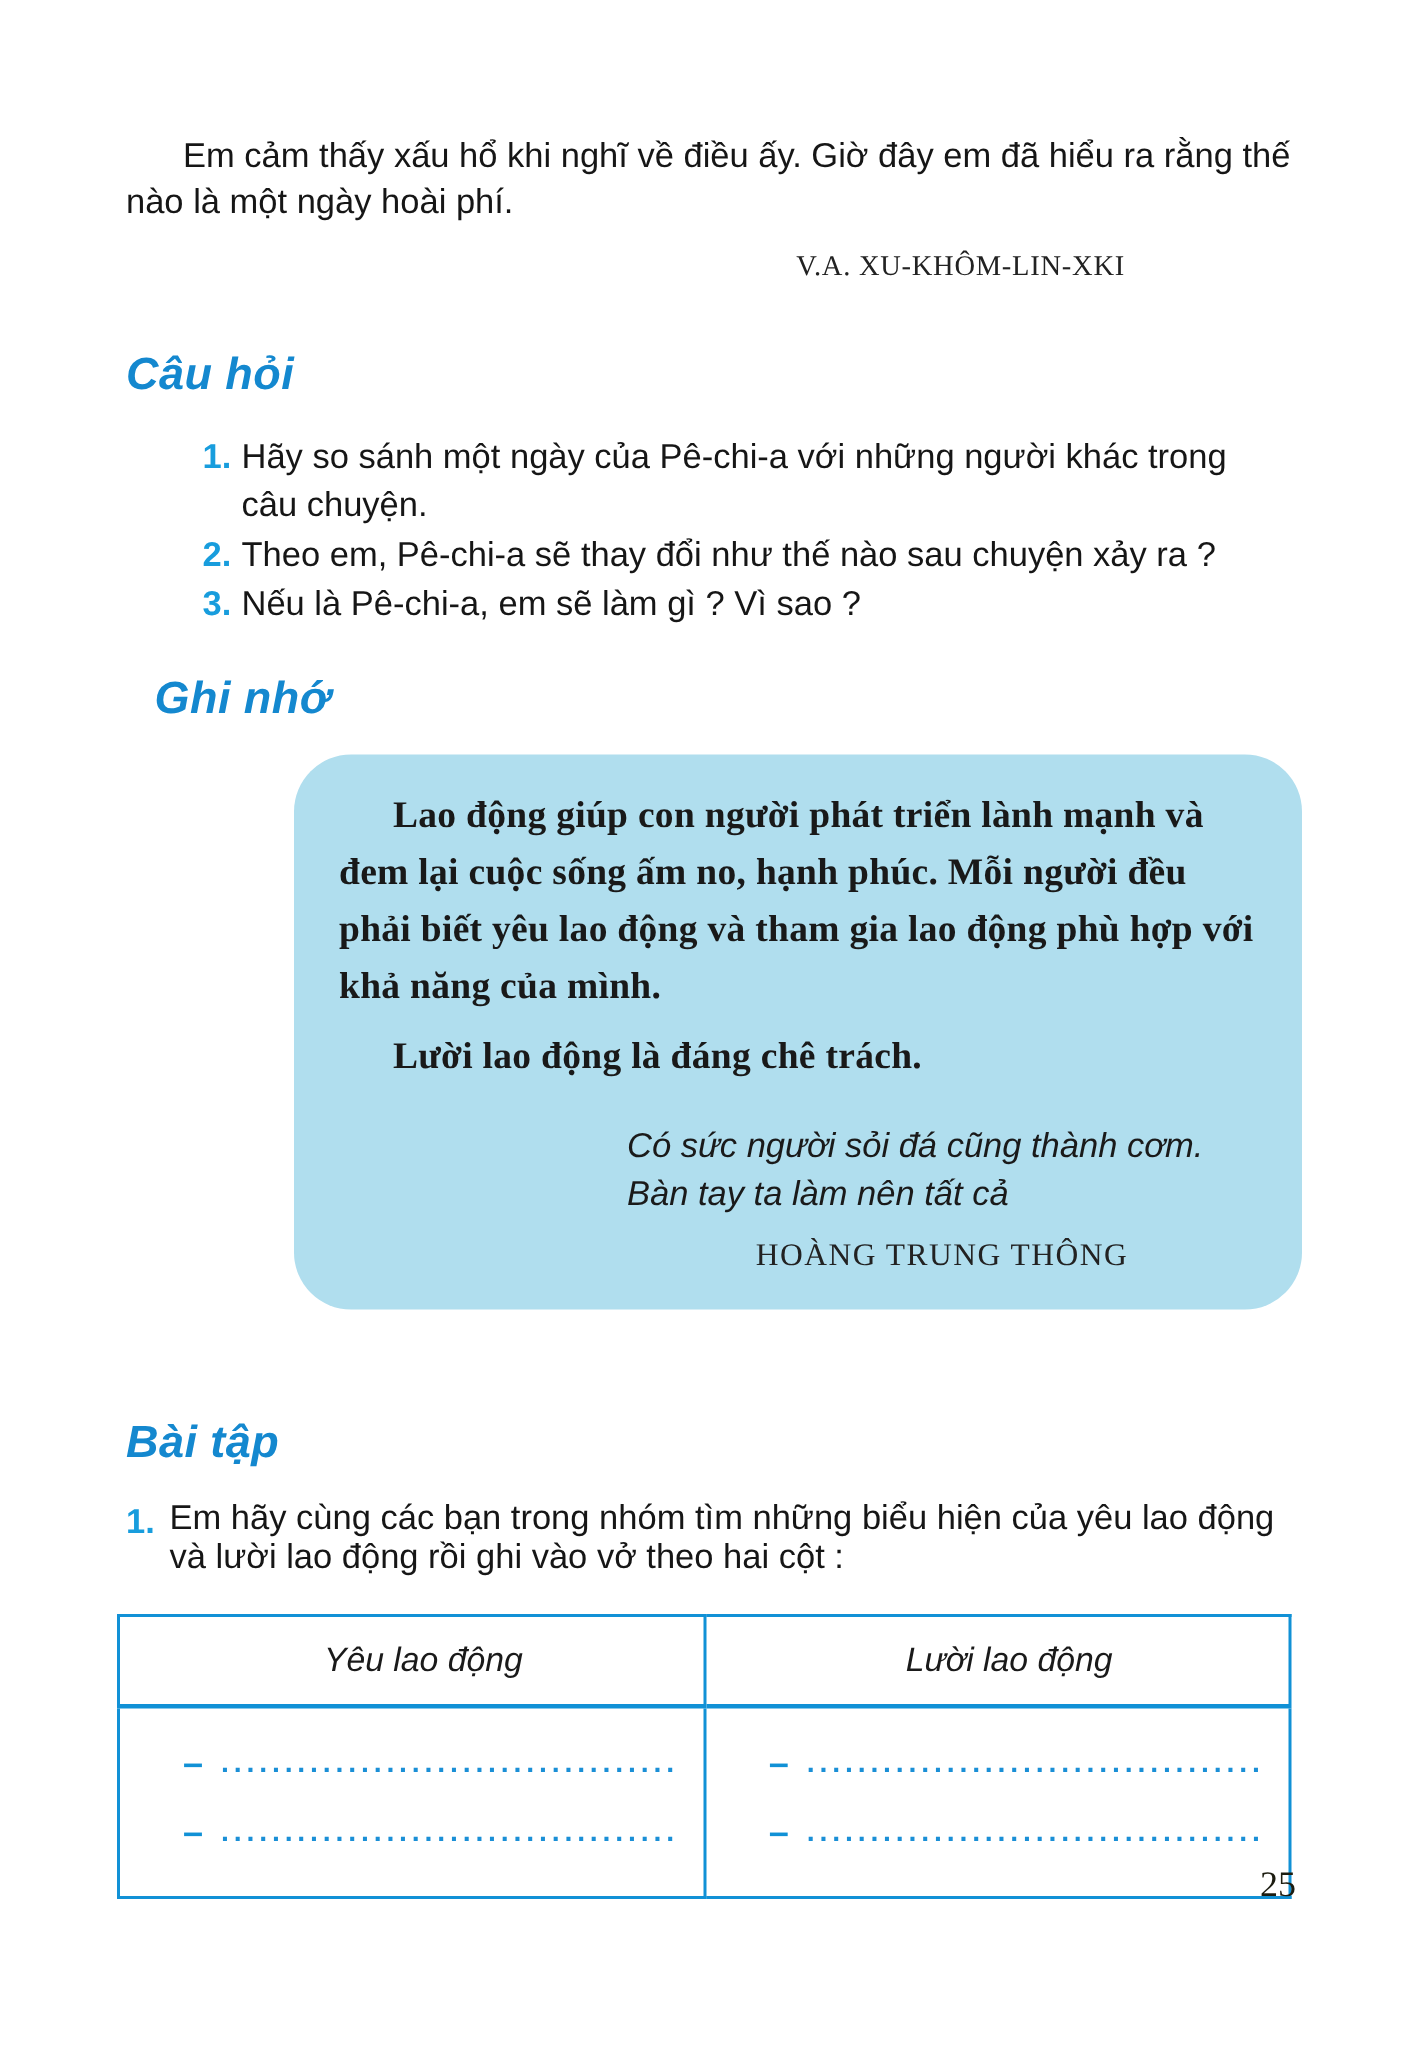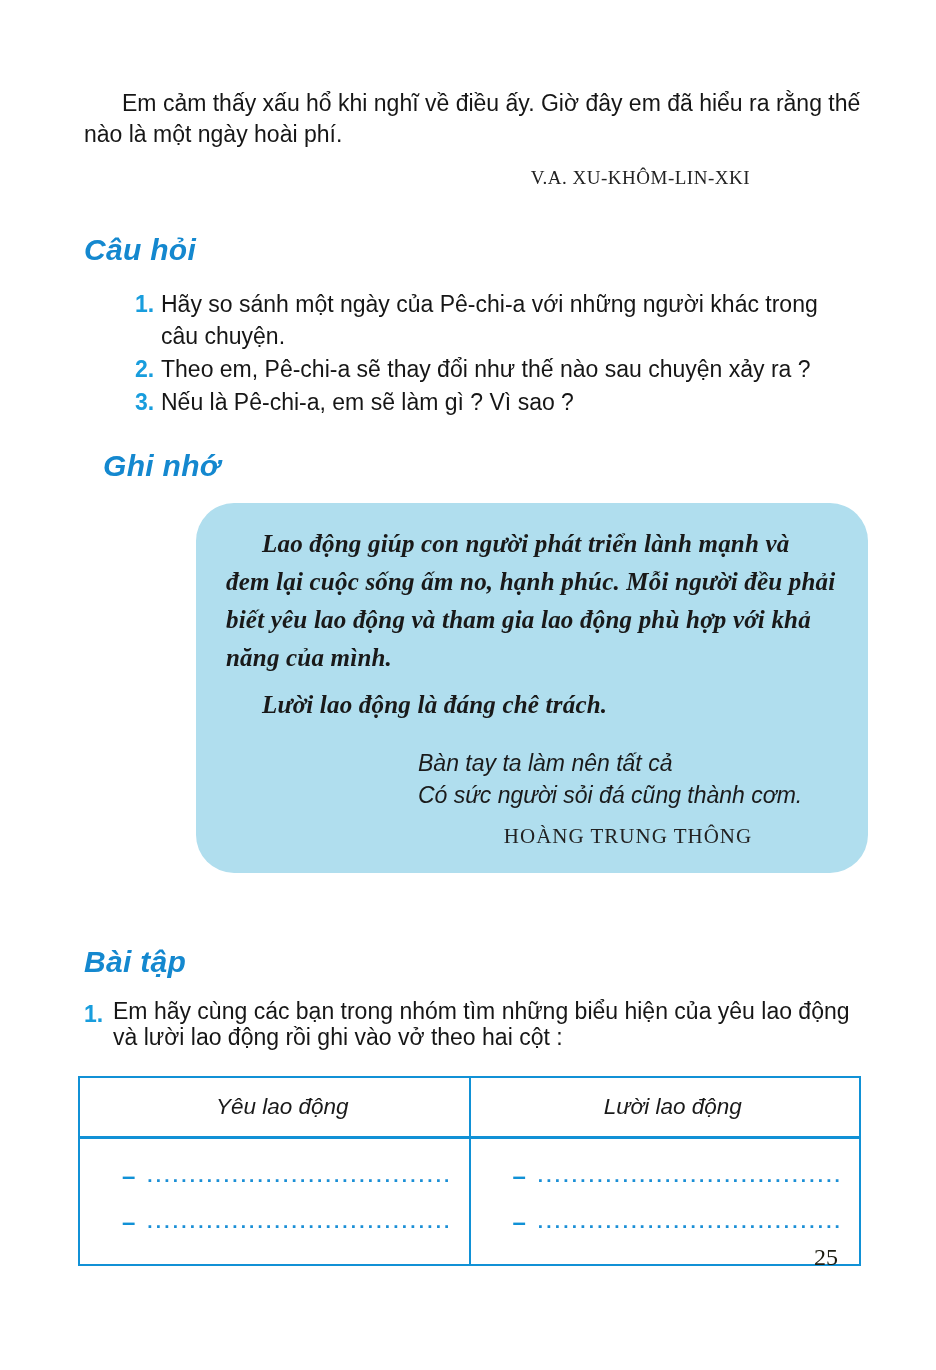--- a/index.html
+++ b/index.html
@@ -72,21 +72,20 @@
     margin-left: 112px;
     width: 672px;
     background: #b0deee;
     border-radius: 38px;
     padding: 22px 30px 22px 30px;
   }
   .memo-para {
     font-family: "Liberation Serif", serif;
     font-size: 25px;
     font-weight: bold;
-    font-style: italic;
     line-height: 38px;
     text-indent: 36px;
     color: #191919;
     letter-spacing: 0.2px;
   }
   .memo-para-2 { margin-top: 9px; }
   .poem { margin-top: 23px; margin-left: 192px; }
   .poem-line {
     font-size: 23px;
     font-style: italic;
@@ -169,21 +168,21 @@
     font-weight: bold;
     letter-spacing: 3.2px;
     overflow: hidden;
     line-height: 20px;
   }
 
   
   .page-num {
     position: absolute;
     top: 1244px;
-    left: 814px;
+    left: 840px;
     font-family: "Liberation Serif", serif;
     font-size: 24px;
     color: #1c1c10;
   }
 </style>
 </head>
 <body>
 
 <div class="page">
 
@@ -207,22 +206,22 @@
       <span class="q-text">Nếu là Pê-chi-a, em sẽ làm gì ? Vì sao ?</span>
     </div>
   </div>
 
   <h2 class="section-heading h-ghinho">Ghi nhớ</h2>
 
   <div class="memo-box">
     <p class="memo-para">Lao động giúp con người phát triển lành mạnh và đem lại cuộc sống ấm no, hạnh phúc. Mỗi người đều phải biết yêu lao động và tham gia lao động phù hợp với khả năng của mình.</p>
     <p class="memo-para memo-para-2">Lười lao động là đáng chê trách.</p>
     <div class="poem">
+      <div class="poem-line">Có sức người sỏi đá cũng thành cơm.</div>
       <div class="poem-line">Bàn tay ta làm nên tất cả</div>
-      <div class="poem-line">Có sức người sỏi đá cũng thành cơm.</div>
     </div>
     <div class="poet">HOÀNG TRUNG THÔNG</div>
   </div>
 
   <h2 class="section-heading h-baitap">Bài tập</h2>
 
   <div class="task-item">
     <span class="task-num">1.</span>
     <span class="task-text">Em hãy cùng các bạn trong nhóm tìm những biểu hiện của yêu lao động và lười lao động rồi ghi vào vở theo hai cột :</span>
   </div>

